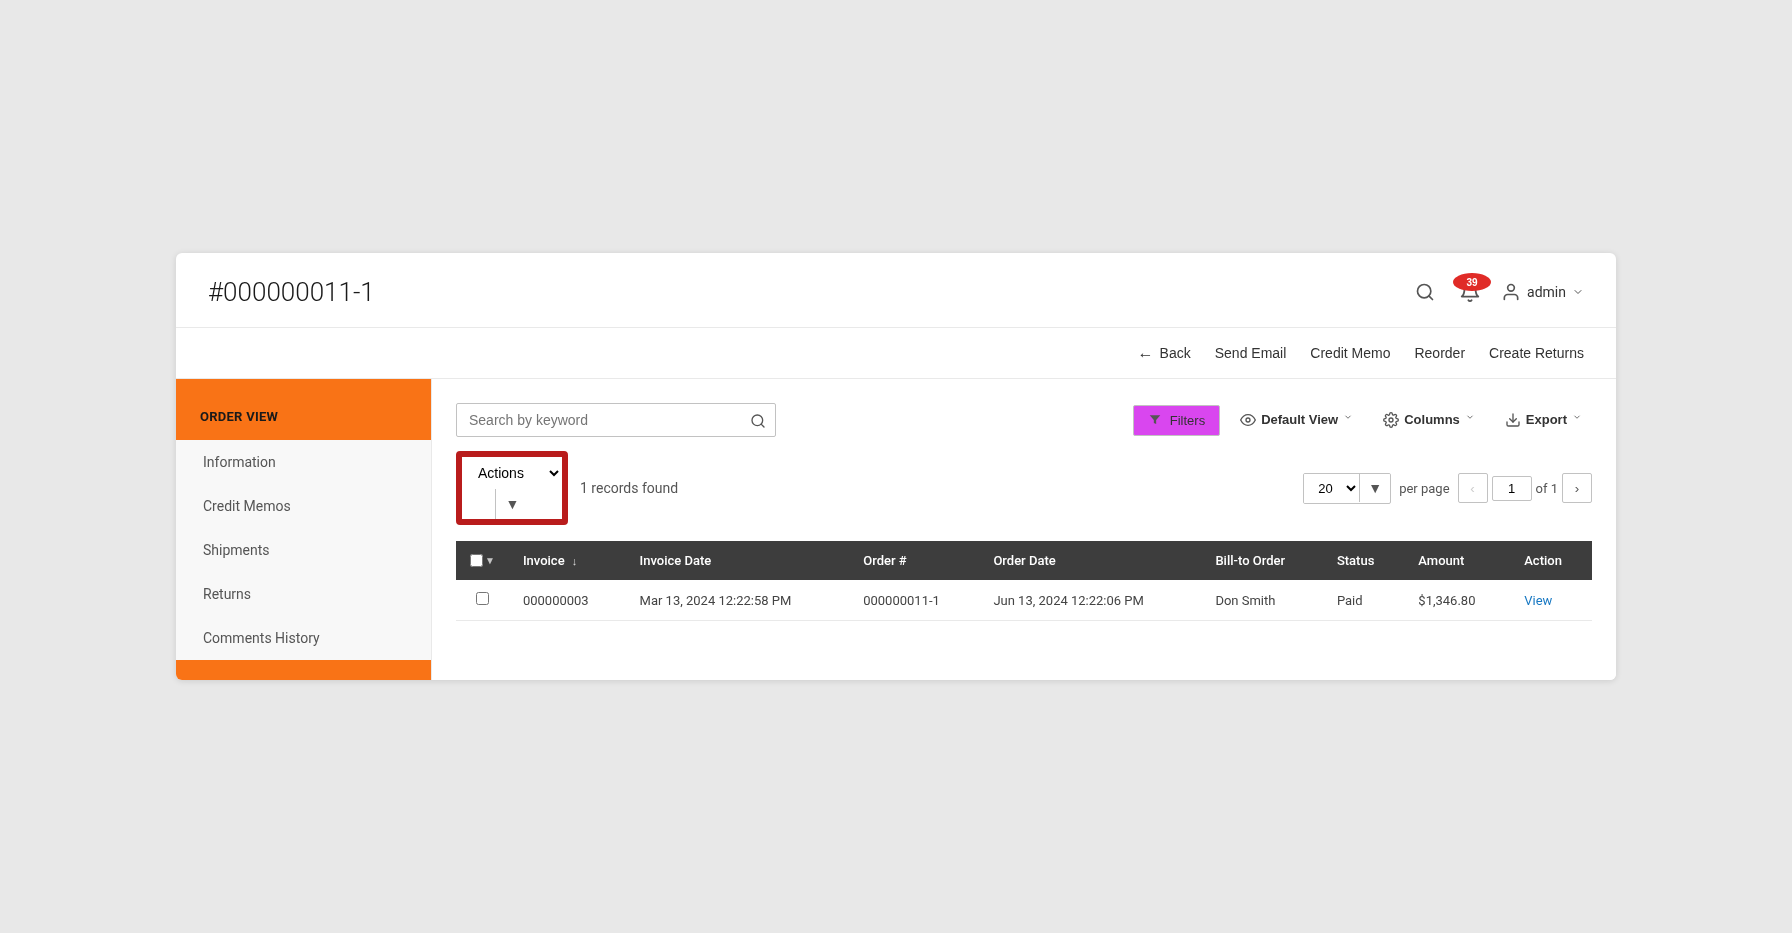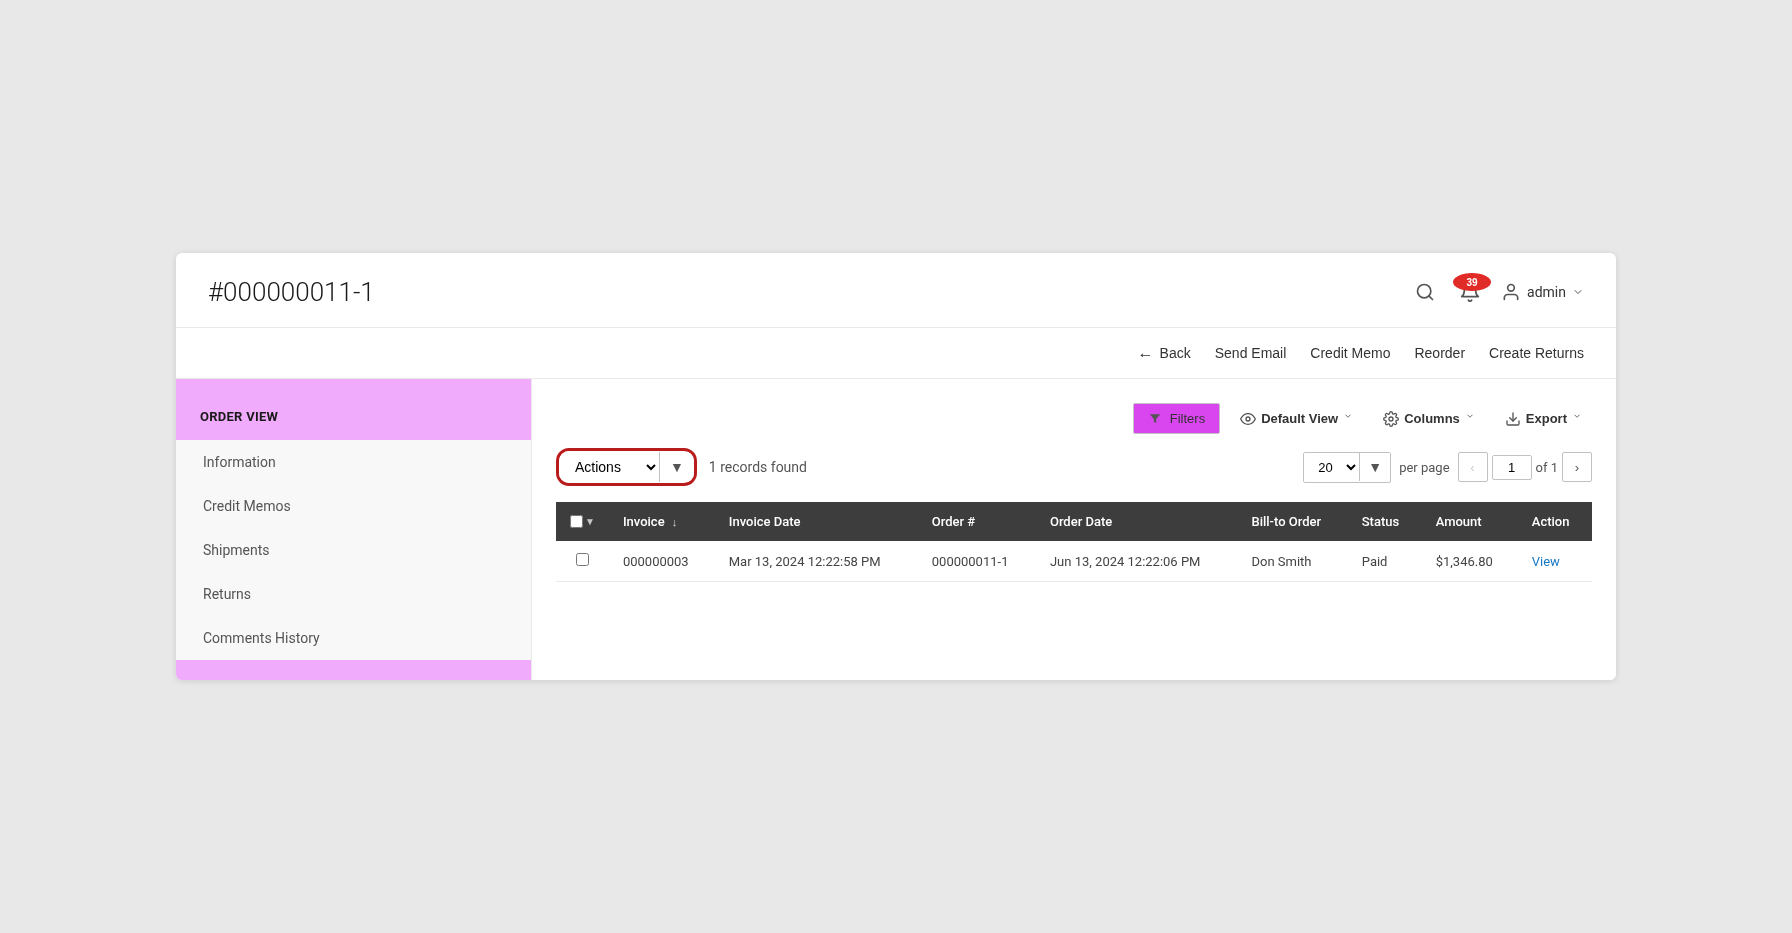--- a/index.html
+++ b/index.html
@@ -98,25 +98,25 @@
     .back-arrow { font-size: 16px; }
 
     
     .content-area {
       display: flex;
       padding: 0;
     }
 
     
     .sidebar {
-      width: 356px;
+      width: 256px;
       flex-shrink: 0;
       padding: 20px 0;
       border-right: 1px solid #e9e9e9;
-      background: #f0abfc;
+      background: #f97316;
     }
     .sidebar-header {
       padding: 10px 24px 16px 24px;
       font-size: 13px;
       font-weight: 700;
       color: #1a1a1a;
       letter-spacing: 0.02em;
     }
     .sidebar-item {
       padding: 14px 24px;
@@ -206,23 +206,24 @@
     
     .actions-row {
       display: flex;
       align-items: center;
       gap: 12px;
       margin-bottom: 16px;
     }
     .actions-select-wrap {
       display: flex;
       align-items: center;
-      border: 3px solid #b91c1c;
-      border-radius: 13px;
+      border: 6px solid #b91c1c;
+      border-radius: 4px;
       overflow: hidden;
+      flex-direction: column;
     }
     .actions-select {
       border: none;
       padding: 7px 12px;
       font-size: 14px;
       background: #fff;
       outline: none;
       cursor: pointer;
       min-width: 100px;
     }
@@ -429,20 +430,29 @@
         <span>Returns</span>
       </div>
       <div class="sidebar-item">
         <span>Comments History</span>
       </div>
     </div>
 
     <div class="main-content">
 
       <div class="toolbar-row">
+        <div class="search-container">
+          <input class="search-input" type="text" placeholder="Search by keyword" style="">
+          <button class="search-btn">
+            <svg class="icon-svg" width="16" height="16" viewBox="0 0 24 24" fill="none" stroke="#555" stroke-width="2" stroke-linecap="round" stroke-linejoin="round">
+              <circle cx="11" cy="11" r="8"></circle>
+                <line x1="21" y1="21" x2="16.65" y2="16.65"></line>
+            </svg>
+          </button>
+        </div>
         <div class="toolbar-right">
           <button class="filter-btn">
             <svg class="icon-svg" width="14" height="14" viewBox="0 0 24 24" fill="#555" stroke="none">
               <path d="M3 4h18l-7 8v7l-4-2V12L3 4z"></path>
             </svg>
             <span>Filters</span>
           </button>
           <button class="view-btn">
             <svg class="icon-svg" width="16" height="16" viewBox="0 0 24 24" fill="none" stroke="#555" stroke-width="2" stroke-linecap="round" stroke-linejoin="round">
               <path d="M1 12s4-8 11-8 11 8 11 8-4 8-11 8-11-8-11-8z"></path>

